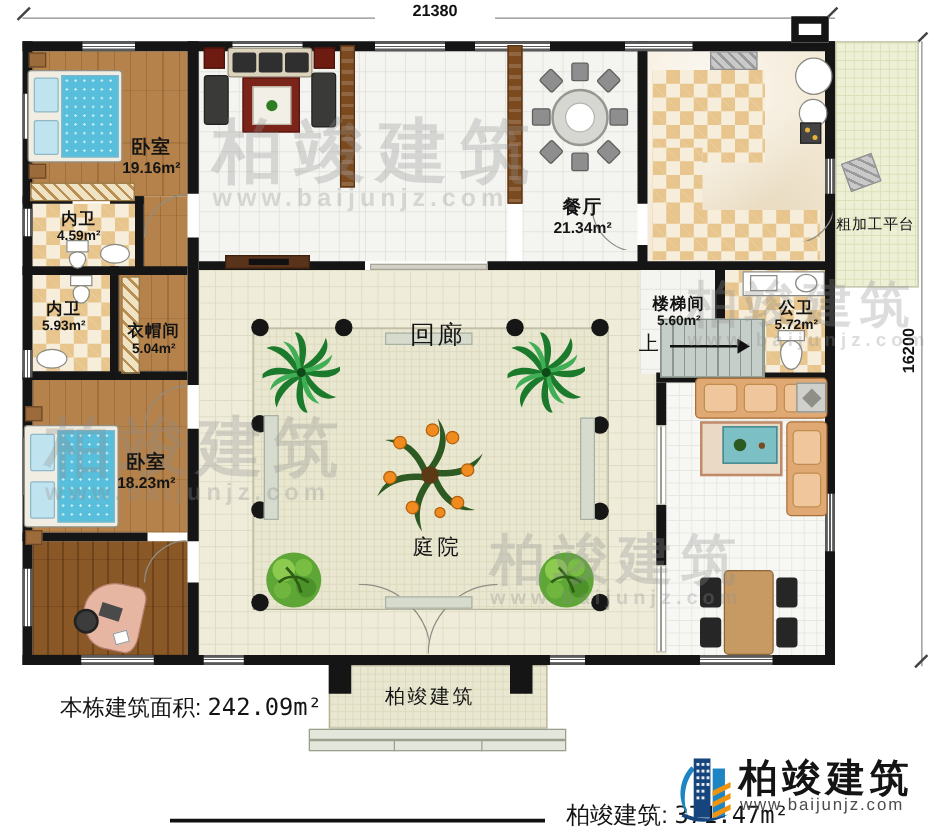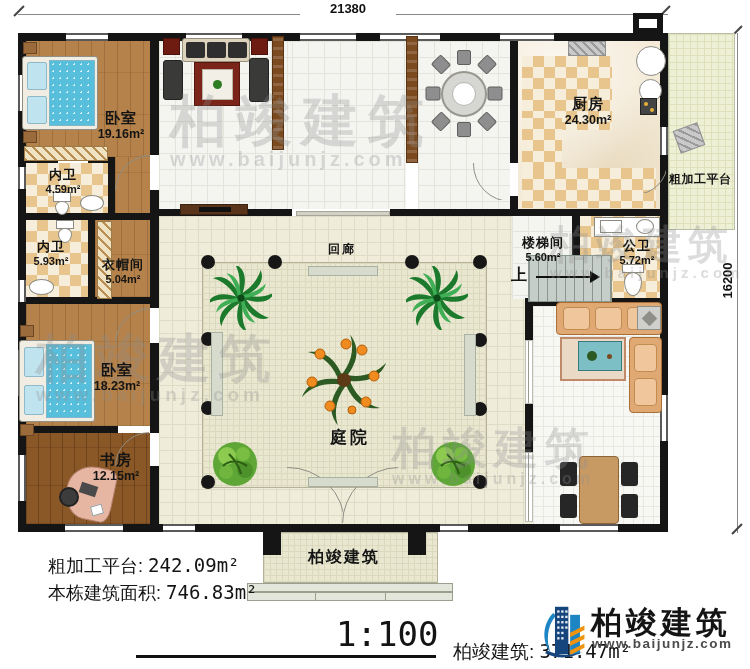--- a/index.html
+++ b/index.html
@@ -22,21 +22,21 @@
   .winv{background:linear-gradient(to right,#fff 38%,#5a5a5a 38%,#5a5a5a 60%,#fff 60%);border-left:2px solid #5a5a5a;border-right:2px solid #5a5a5a;width:8px;}
   .winlite{background:linear-gradient(to right,#fff 30%,#9a9a92 30%,#9a9a92 55%,#fff 55%);width:8px;border:1px solid #bdbdb2;}
   .screen{background:#7c4a1f;border:1px solid #5a3312;background-image:repeating-linear-gradient(0deg,rgba(255,255,255,.16) 0 3px,transparent 3px 9px);}
   .hatch{background:repeating-linear-gradient(45deg,#b98f54 0 2px,#efe3c4 2px 7px);border:1px solid #9c7a45;}
   
   .lbl{position:absolute;text-align:center;font-weight:bold;color:#141414;line-height:1.12;}
   .lbl .nm{display:block;font-size:15px;letter-spacing:1px;}
   .lbl .ar{display:block;font-size:12.5px;}
   .lbl.sm .nm{font-size:13px;}
   .lbl.sm .ar{font-size:11px;}
-  .one{font-weight:bold;color:#141414;position:absolute;}
+  .one{font-weight:normal;color:#141414;position:absolute;}
   
   .arc{position:absolute;overflow:hidden;}
   .arc::before{content:"";position:absolute;width:200%;height:200%;border:1.3px solid #8f8f86;border-radius:50%;}
   .h-bl::before{left:-100%;top:0;}
   .h-br::before{left:0;top:0;}
   .h-tl::before{left:-100%;top:-100%;}
   .h-tr::before{left:0;top:-100%;}
   .dot{position:absolute;width:14px;height:14px;border-radius:50%;background:#161616;}
   .planter{position:absolute;background:#d6dbce;border:1px solid #a9b1a2;}
   .nst{position:absolute;background:#9c6b3c;border:1px solid #6d4826;}
@@ -406,50 +406,41 @@
     <span class="ar">5.93m²</span>
   </div>
   <div class="lbl sm" style="left:90px;top:258px;width:66px">
     <span class="nm">衣帽间</span>
     <span class="ar">5.04m²</span>
   </div>
   <div class="lbl" style="left:72px;top:362px;width:90px">
     <span class="nm">卧室</span>
     <span class="ar">18.23m²</span>
   </div>
-  <div class="lbl" style="left:71px;top:452px;width:90px">
-    <span class="nm">书房</span>
-    <span class="ar">12.15m²</span>
-  </div>
-  <div class="lbl" style="left:543px;top:96px;width:90px">
-    <span class="nm">厨房</span>
-    <span class="ar">24.30m²</span>
+  <div class="lbl" style="left:421px;top:158px;width:90px">
+    <span class="nm">餐厅</span>
+    <span class="ar">21.34m²</span>
   </div>
   <div class="one" style="left:669px;top:171px;font-size:12px;letter-spacing:.5px">粗加工平台</div>
-  <div class="one" style="left:328px;top:241px;font-size:12px;letter-spacing:2px">回廊</div>
+  <div class="one" style="left:328px;top:254px;font-size:20px;letter-spacing:2px">回廊</div>
   <div class="lbl sm" style="left:512px;top:236px;width:62px">
     <span class="nm">楼梯间</span>
     <span class="ar">5.60m²</span>
   </div>
   <div class="lbl sm" style="left:606px;top:239px;width:62px">
     <span class="nm">公卫</span>
     <span class="ar">5.72m²</span>
   </div>
   <div class="one" style="left:330px;top:426px;font-size:17px;letter-spacing:3px">庭院</div>
   <div class="one" style="left:308px;top:547px;font-size:16px;letter-spacing:2px">柏竣建筑</div>
 
   <div class="one" style="left:48px;top:554px;font-size:18px;font-weight:normal">
-    <span>粗加工平台:</span>
+    <span>本栋建筑面积:</span>
     <span style="font-family:'DejaVu Sans Mono',monospace;font-size:19px">242.09m²</span>
   </div>
-  <div class="one" style="left:48px;top:581px;font-size:18px;font-weight:normal">
-    <span>本栋建筑面积:</span>
-    <span style="font-family:'DejaVu Sans Mono',monospace;font-size:19px">746.83m²</span>
-  </div>
-  <div class="one" style="left:336px;top:614px;font-size:34px;font-weight:normal;font-family:'DejaVu Sans Mono',monospace">1:100</div>
   <div class="abs" style="left:136px;top:655px;width:300px;height:3px;background:#111"></div>
   <div class="one" style="left:453px;top:639px;font-size:19px;font-weight:normal">
     <span>柏竣建筑:</span>
     <span style="font-family:'DejaVu Sans Mono',monospace">371.47m²</span>
   </div>
 
   <svg class="abs" style="left:538px;top:601px" width="50" height="58" viewBox="0 0 56 62">
     <path d="M17 12 C5 24 4 44 14 56 C9 44 10 26 20 15 Z" fill="#1e85c4"></path>
     <rect x="19" y="5" width="15" height="53" fill="#16457e"></rect>
     <g fill="#fff" opacity="0.9">

